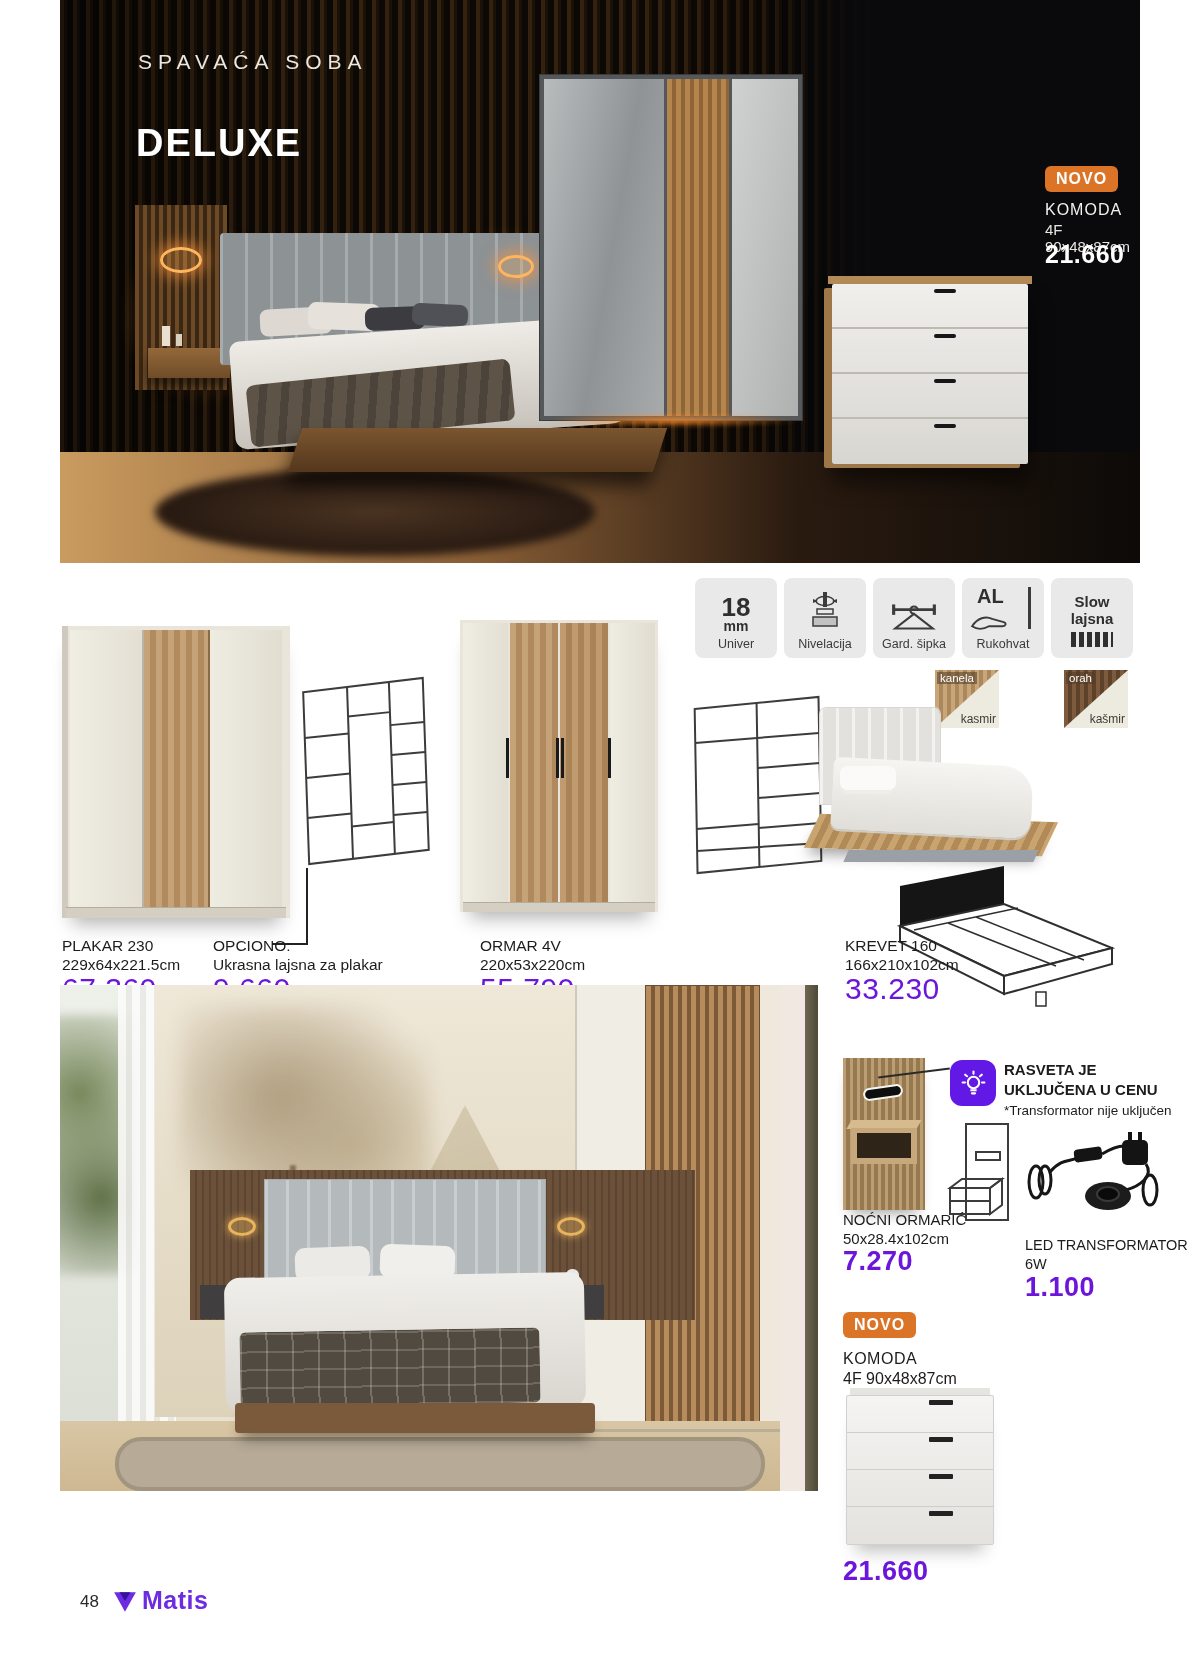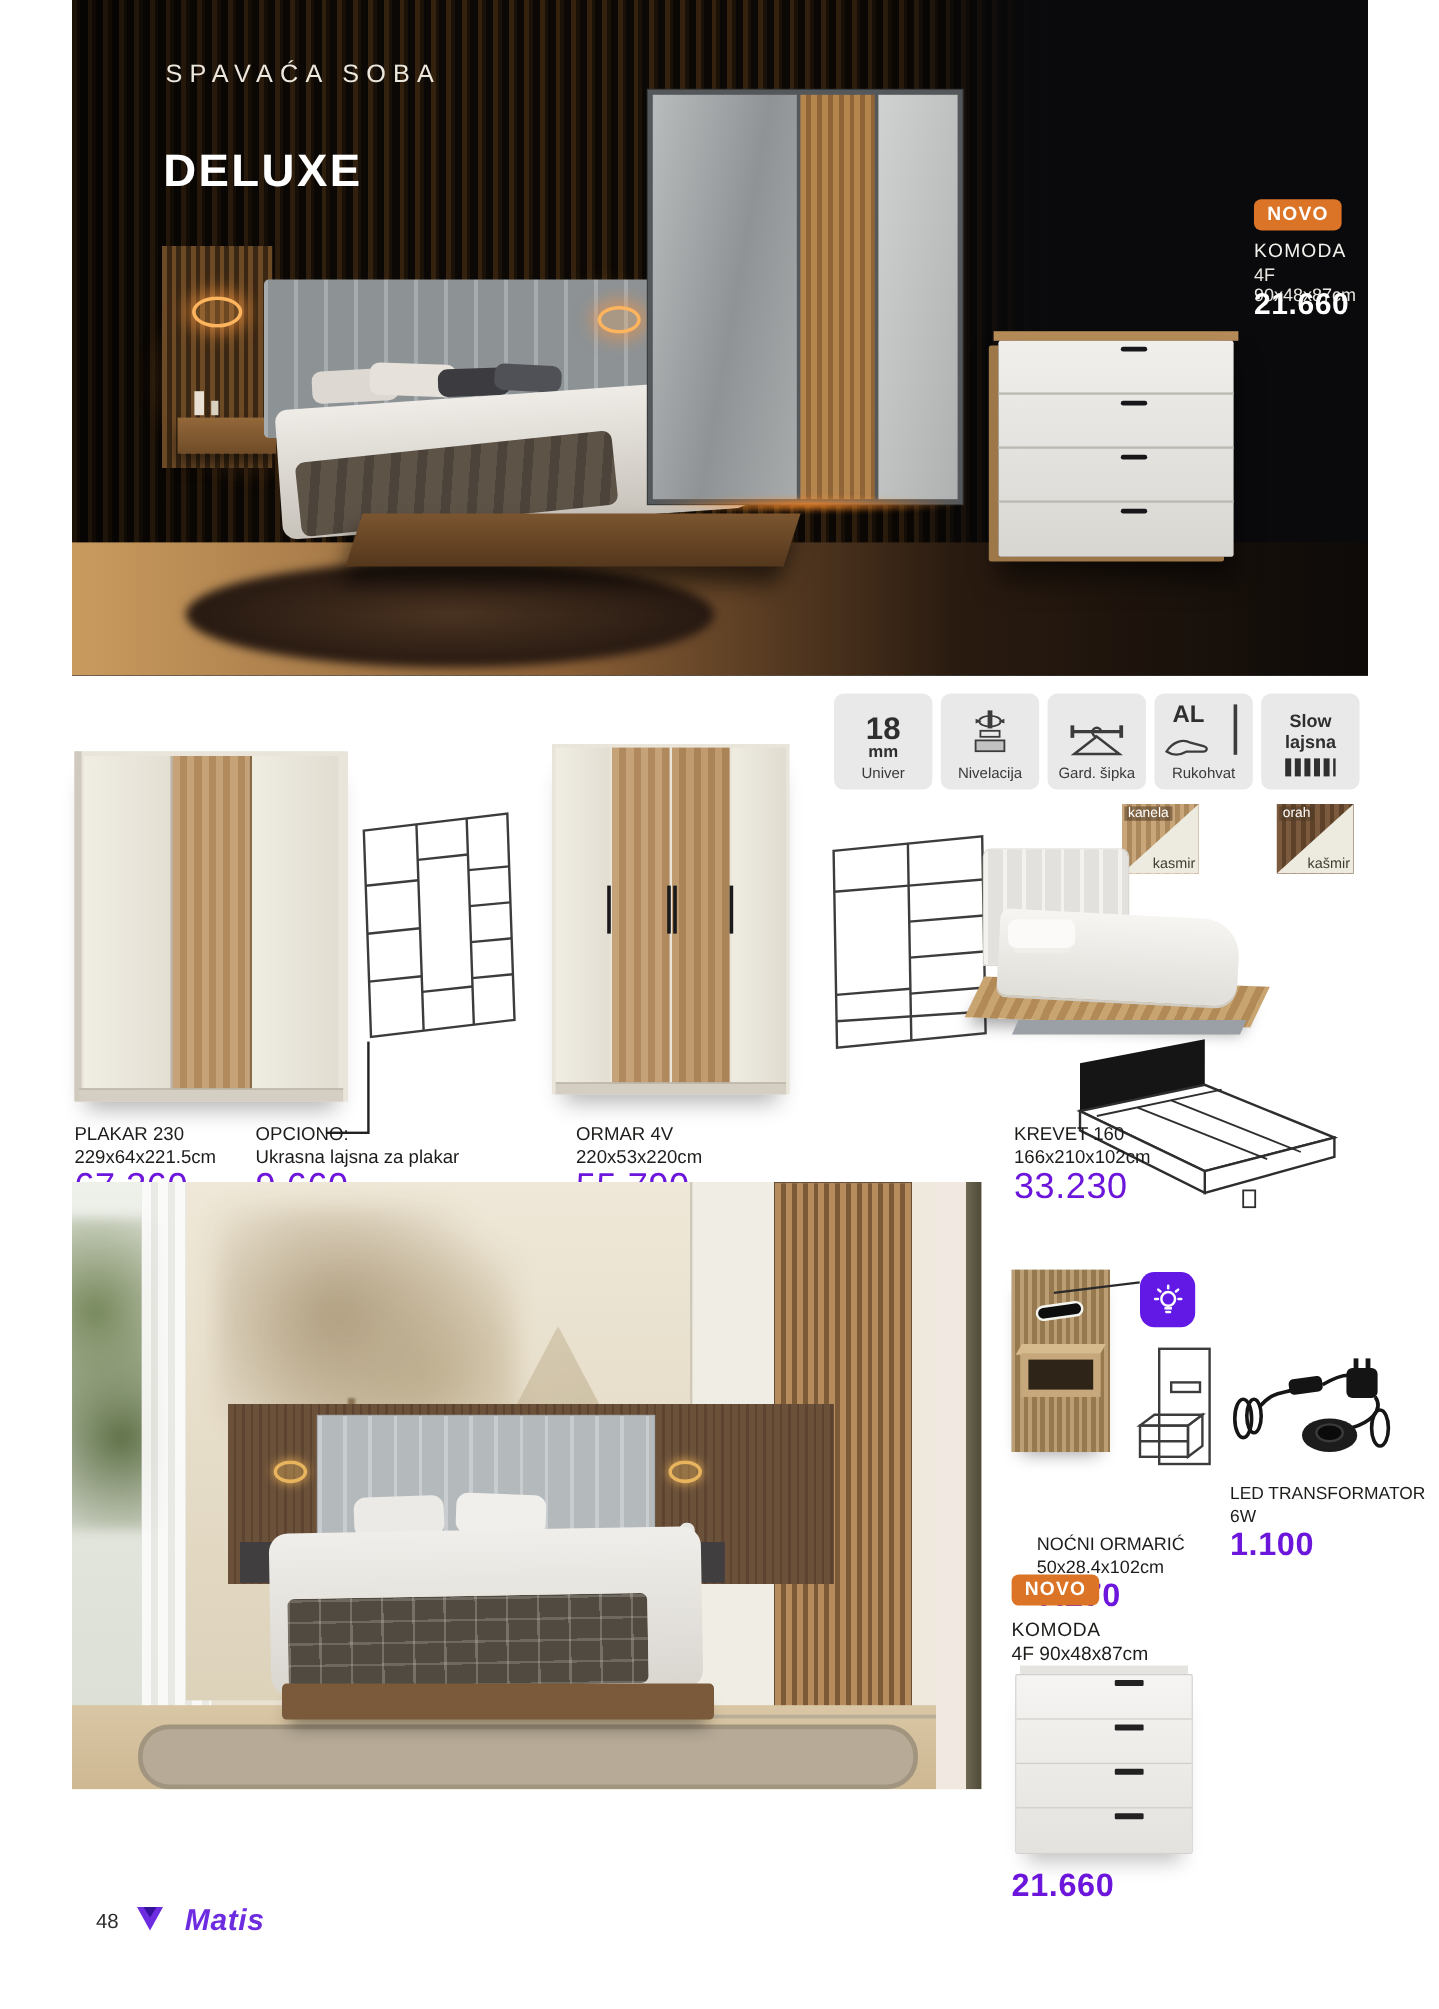--- a/index.html
+++ b/index.html
@@ -178,37 +178,37 @@
   .ns-open{position:absolute;inset:0;background:#2e2518;}
   .ledline{left:878px;top:1072px;width:72px;border-top:2px solid #2a2a2a;transform:rotate(-7deg);}
   .bulb{left:950px;top:1060px;width:46px;height:46px;border-radius:12px;background:#6319e6;
       display:flex;align-items:center;justify-content:center;}
   .rasveta{left:1004px;top:1060px;width:175px;font-size:15px;line-height:20px;font-weight:bold;}
   .rasveta .note{font-weight:normal;font-size:13.5px;line-height:18px;margin-top:2px;}
   .nssk{left:946px;top:1122px;width:74px;height:116px;}
   .ledphoto{left:1022px;top:1130px;width:140px;height:88px;}
   .blabel{font-size:15px;line-height:19px;color:#1d1c1a;}
   .bprice{display:block;margin-top:4px;font-size:27px;font-weight:bold;color:#6c16db;letter-spacing:.5px;}
-  .lb-nocni{left:843px;top:1278px;margin-left:21px;}
+  .lb-nocni{left:843px;top:1210px;}
   .lb-led{left:1025px;top:1236px;font-size:14.5px;}
   .nb2{left:843px;top:1312px;}
   .km-name{left:843px;top:1350px;font-size:16px;letter-spacing:.5px;}
   .km-dims{left:843px;top:1370px;font-size:16px;}
   .kmphoto{left:846px;top:1388px;width:148px;height:162px;}
   .km-top{position:absolute;left:4px;top:0;width:140px;height:7px;background:#e6e4e0;}
   .km-body{position:absolute;left:0;top:7px;width:148px;height:150px;border:1px solid #d2d0cc;border-radius:2px;
       background:linear-gradient(180deg,#f5f4f2,#e4e2de);box-sizing:border-box;box-shadow:0 16px 16px -10px rgba(0,0,0,.25);}
   .km-drawer{position:relative;height:25%;border-bottom:1px solid #cfcdc9;box-sizing:border-box;}
   .km-drawer:last-child{border-bottom:none;}
   .km-handle{position:absolute;top:4px;left:56%;width:24px;height:5px;background:#222;border-radius:1px;}
   .km-price{left:843px;top:1556px;font-size:27px;font-weight:bold;color:#6c16db;letter-spacing:.5px;}
 
   
   .pagenum{left:80px;top:1592px;font-size:17px;color:#2b2b2b;}
-  .logo{left:112px;top:1586px;display:flex;align-items:flex-start;gap:16px;font-style:italic;}
+  .logo{left:112px;top:1586px;display:flex;align-items:flex-end;gap:4px;}
   .logo-text{font-size:25px;font-weight:bold;color:#6d2ce0;letter-spacing:.5px;}
 </style>
 </head>
 <body>
 
 <div class="page">
 
   <div class="abs hero">
     <div class="abs h-wall"></div>
     <div class="abs h-shade"></div>
@@ -462,20 +462,25 @@
         <line x1="13" y1="1.5" x2="13" y2="3.5"></line>
         <line x1="5" y1="4.5" x2="6.8" y2="6"></line>
         <line x1="21" y1="4.5" x2="19.2" y2="6"></line>
         <line x1="2.5" y1="12" x2="4.8" y2="12"></line>
         <line x1="21.2" y1="12" x2="23.5" y2="12"></line>
       </g>
       <rect x="10" y="18.5" width="6" height="2" fill="#fff"></rect>
       <rect x="10.5" y="21.5" width="5" height="2" rx="1" fill="#fff"></rect>
     </svg>
   </div>
+  <div class="abs rasveta">
+    <div>RASVETA JE</div>
+    <div>UKLJUČENA U CENU</div>
+    <div class="note">*Transformator nije uključen</div>
+  </div>
 
   <svg class="abs nssk" viewBox="0 0 74 116">
     <g fill="none" stroke="#3c3c3c" stroke-width="2">
       <rect x="20" y="2" width="42" height="96"></rect>
       <rect x="30" y="30" width="24" height="8"></rect>
       <polygon points="4,66 44,66 56,57 16,57"></polygon>
       <rect x="4" y="66" width="40" height="26"></rect>
       <polygon points="44,66 56,57 56,83 44,92"></polygon>
       <line x1="4" y1="79" x2="44" y2="79"></line>
     </g>

